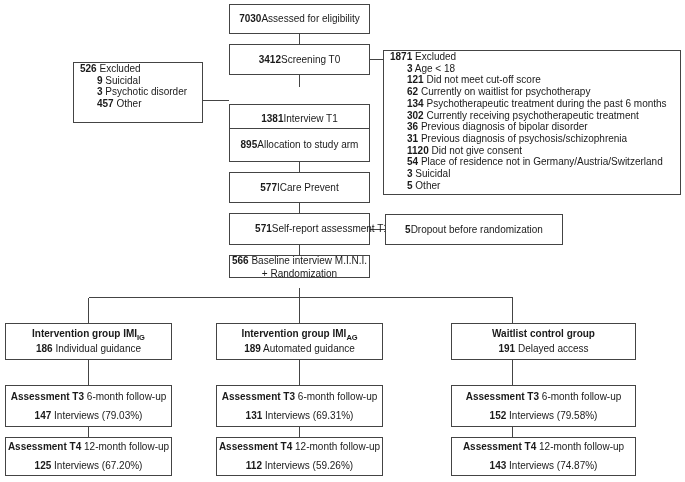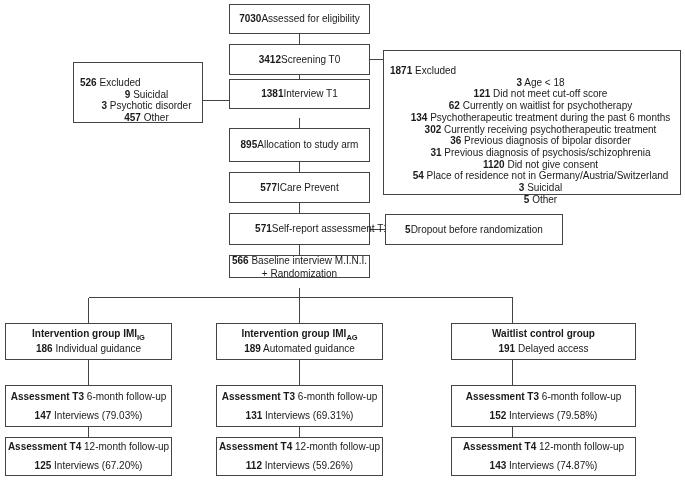--- a/index.html
+++ b/index.html
@@ -8,23 +8,23 @@
     font-family:"Liberation Sans",sans-serif;color:#1a1a1a;overflow:hidden;
   }
   .connectors{position:absolute;left:0;top:0;}
   .box{
     position:absolute;box-sizing:border-box;border:1px solid #444444;background:#ffffff;
     font-size:10px;line-height:12px;
   }
   .center-box{display:flex;align-items:center;justify-content:center;text-align:center;white-space:nowrap;}
   .two-line{flex-direction:column;line-height:13px;}
   .b{font-weight:bold;}
-  .list-box{padding:14px 6px;text-align:left;}
+  .list-box{padding:0 6px;text-align:left;}
   .list-line{white-space:nowrap;line-height:11.7px;}
-  .indent{padding-left:17px;text-align:center;}
+  .indent{padding-left:17px;}
   .stack{display:flex;flex-direction:column;align-items:center;justify-content:center;text-align:center;white-space:nowrap;}
   .gap7{gap:7px;}
   .gap3{gap:3px;}
   sub{font-size:7.5px;font-weight:bold;line-height:0;}
   
   .col-c{left:229px;width:141px;align-items:center;}
   .g-col1{left:5px;width:167px;}
   .g-col2{left:216px;width:167px;}
   .g-col3{left:451px;width:185px;}
 </style>
@@ -45,21 +45,21 @@
   <div class="box center-box col-c" style="top:4px;height:30px;">
     <span class="b">7030</span>
     <span>Assessed for eligibility</span>
   </div>
 
   <div class="box center-box col-c" style="top:44px;height:31px;">
     <span class="b">3412</span>
     <span>Screening T0</span>
   </div>
 
-  <div class="box center-box col-c" style="top:79px;height:30px;">
+  <div class="box center-box col-c" style="top:104px;height:30px;">
     <span class="b">1381</span>
     <span>Interview T1</span>
   </div>
 
   <div class="box center-box col-c" style="top:128px;height:34px;">
     <span class="b">895</span>
     <span>Allocation to study arm</span>
   </div>
 
   <div class="box center-box col-c" style="top:172px;height:31px;">

